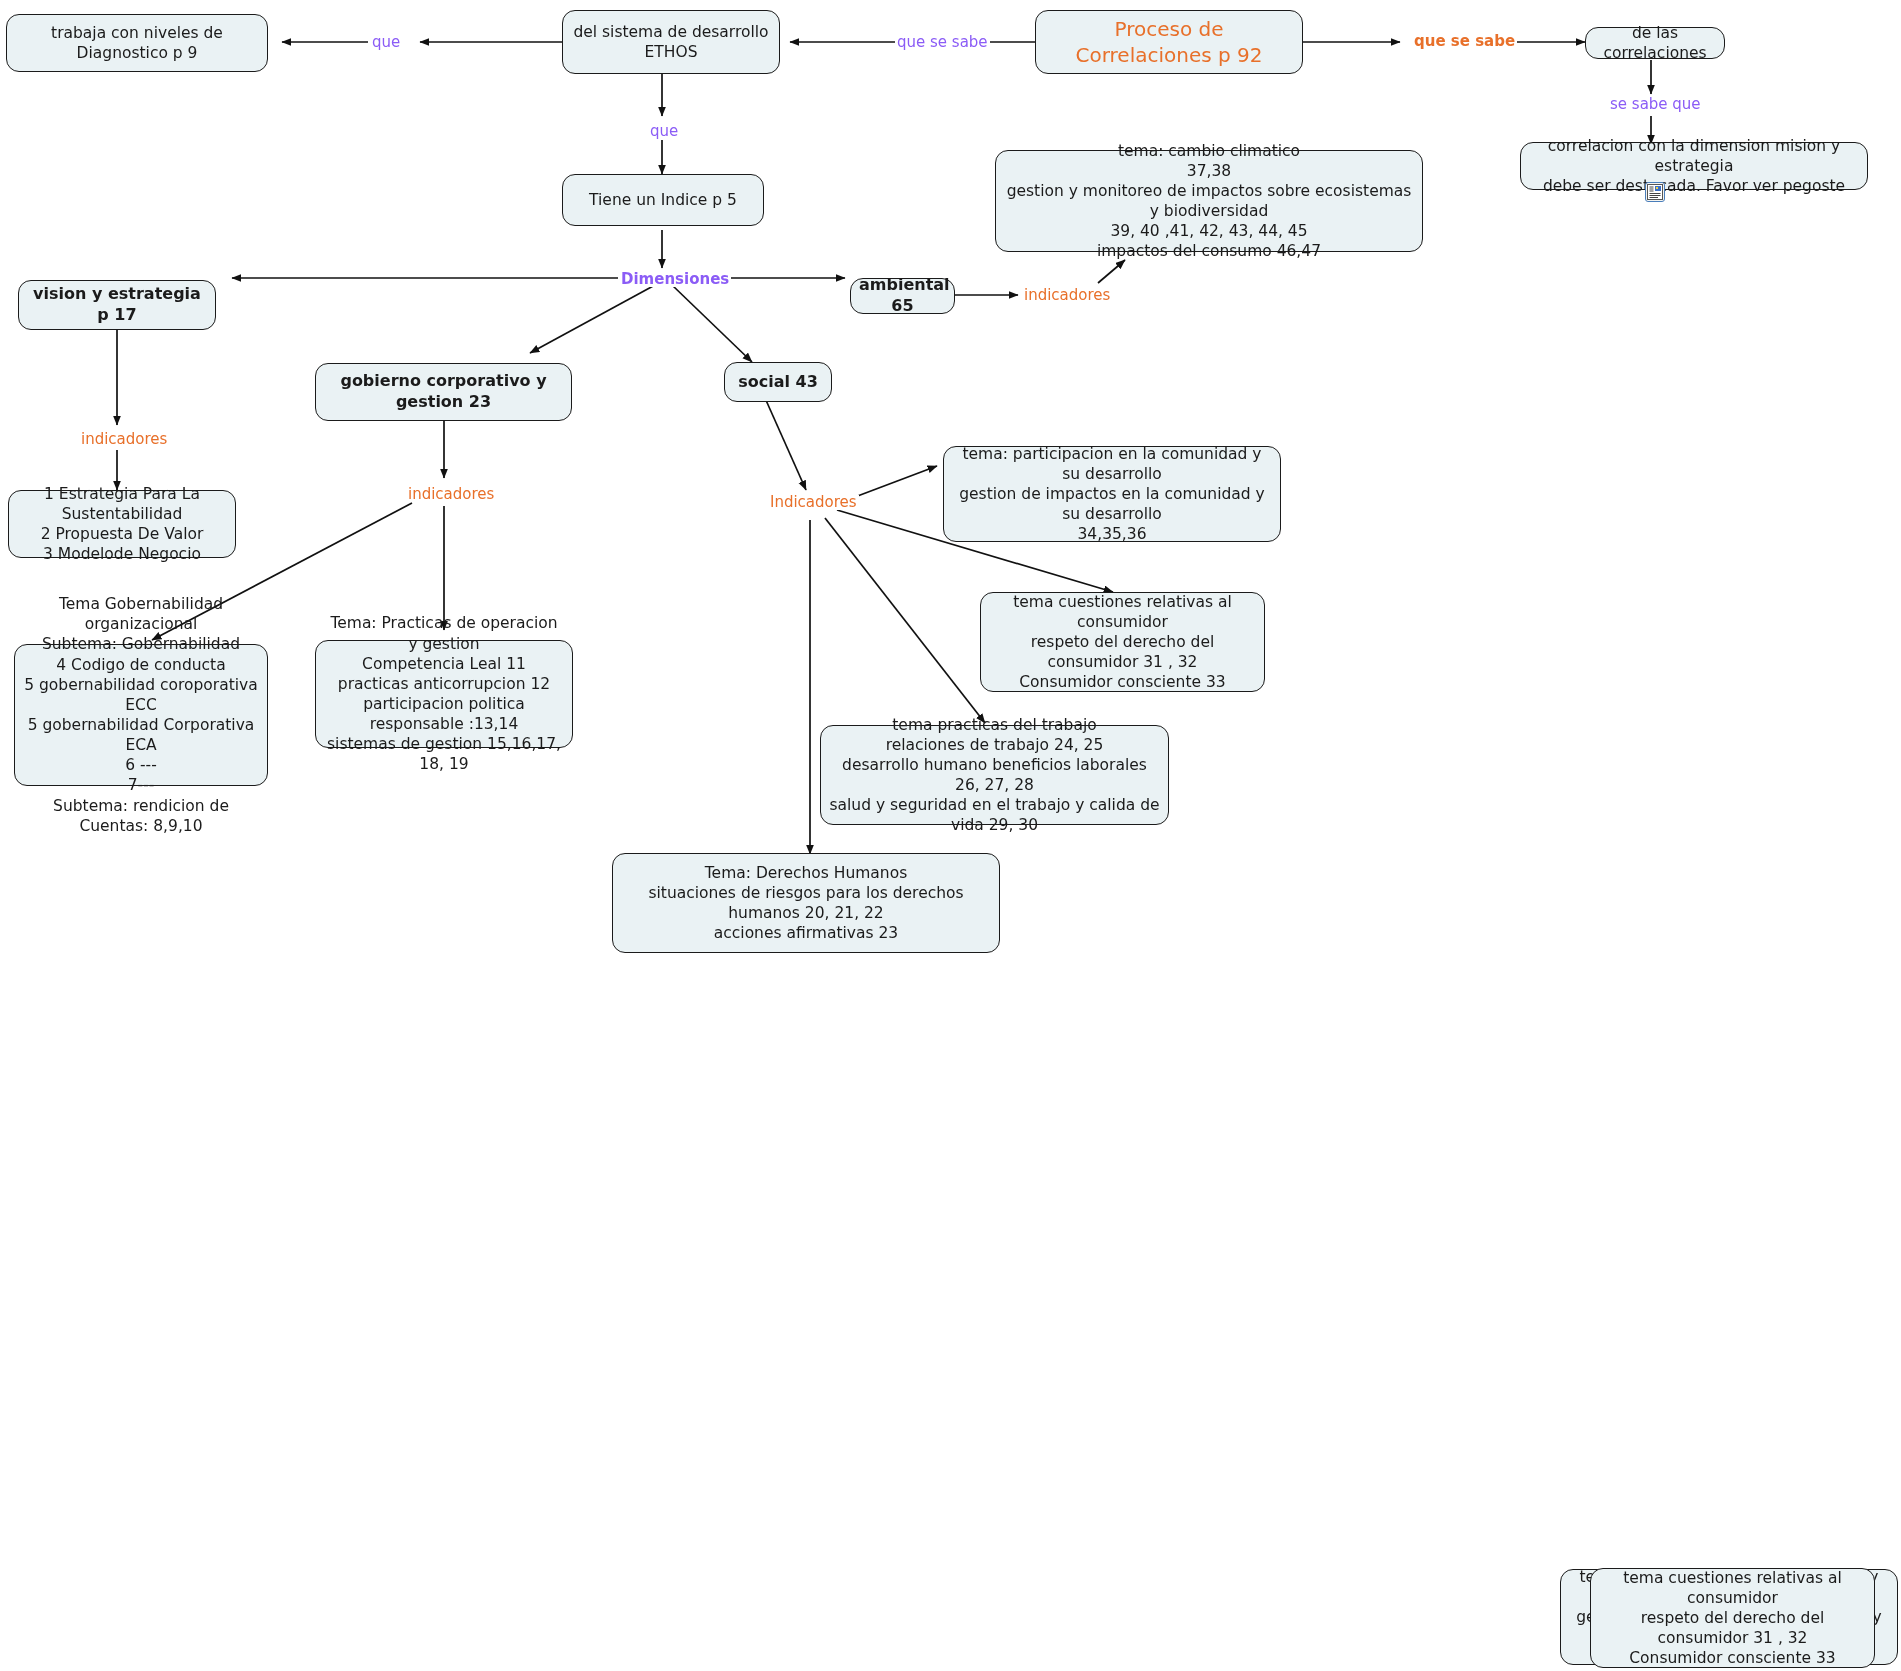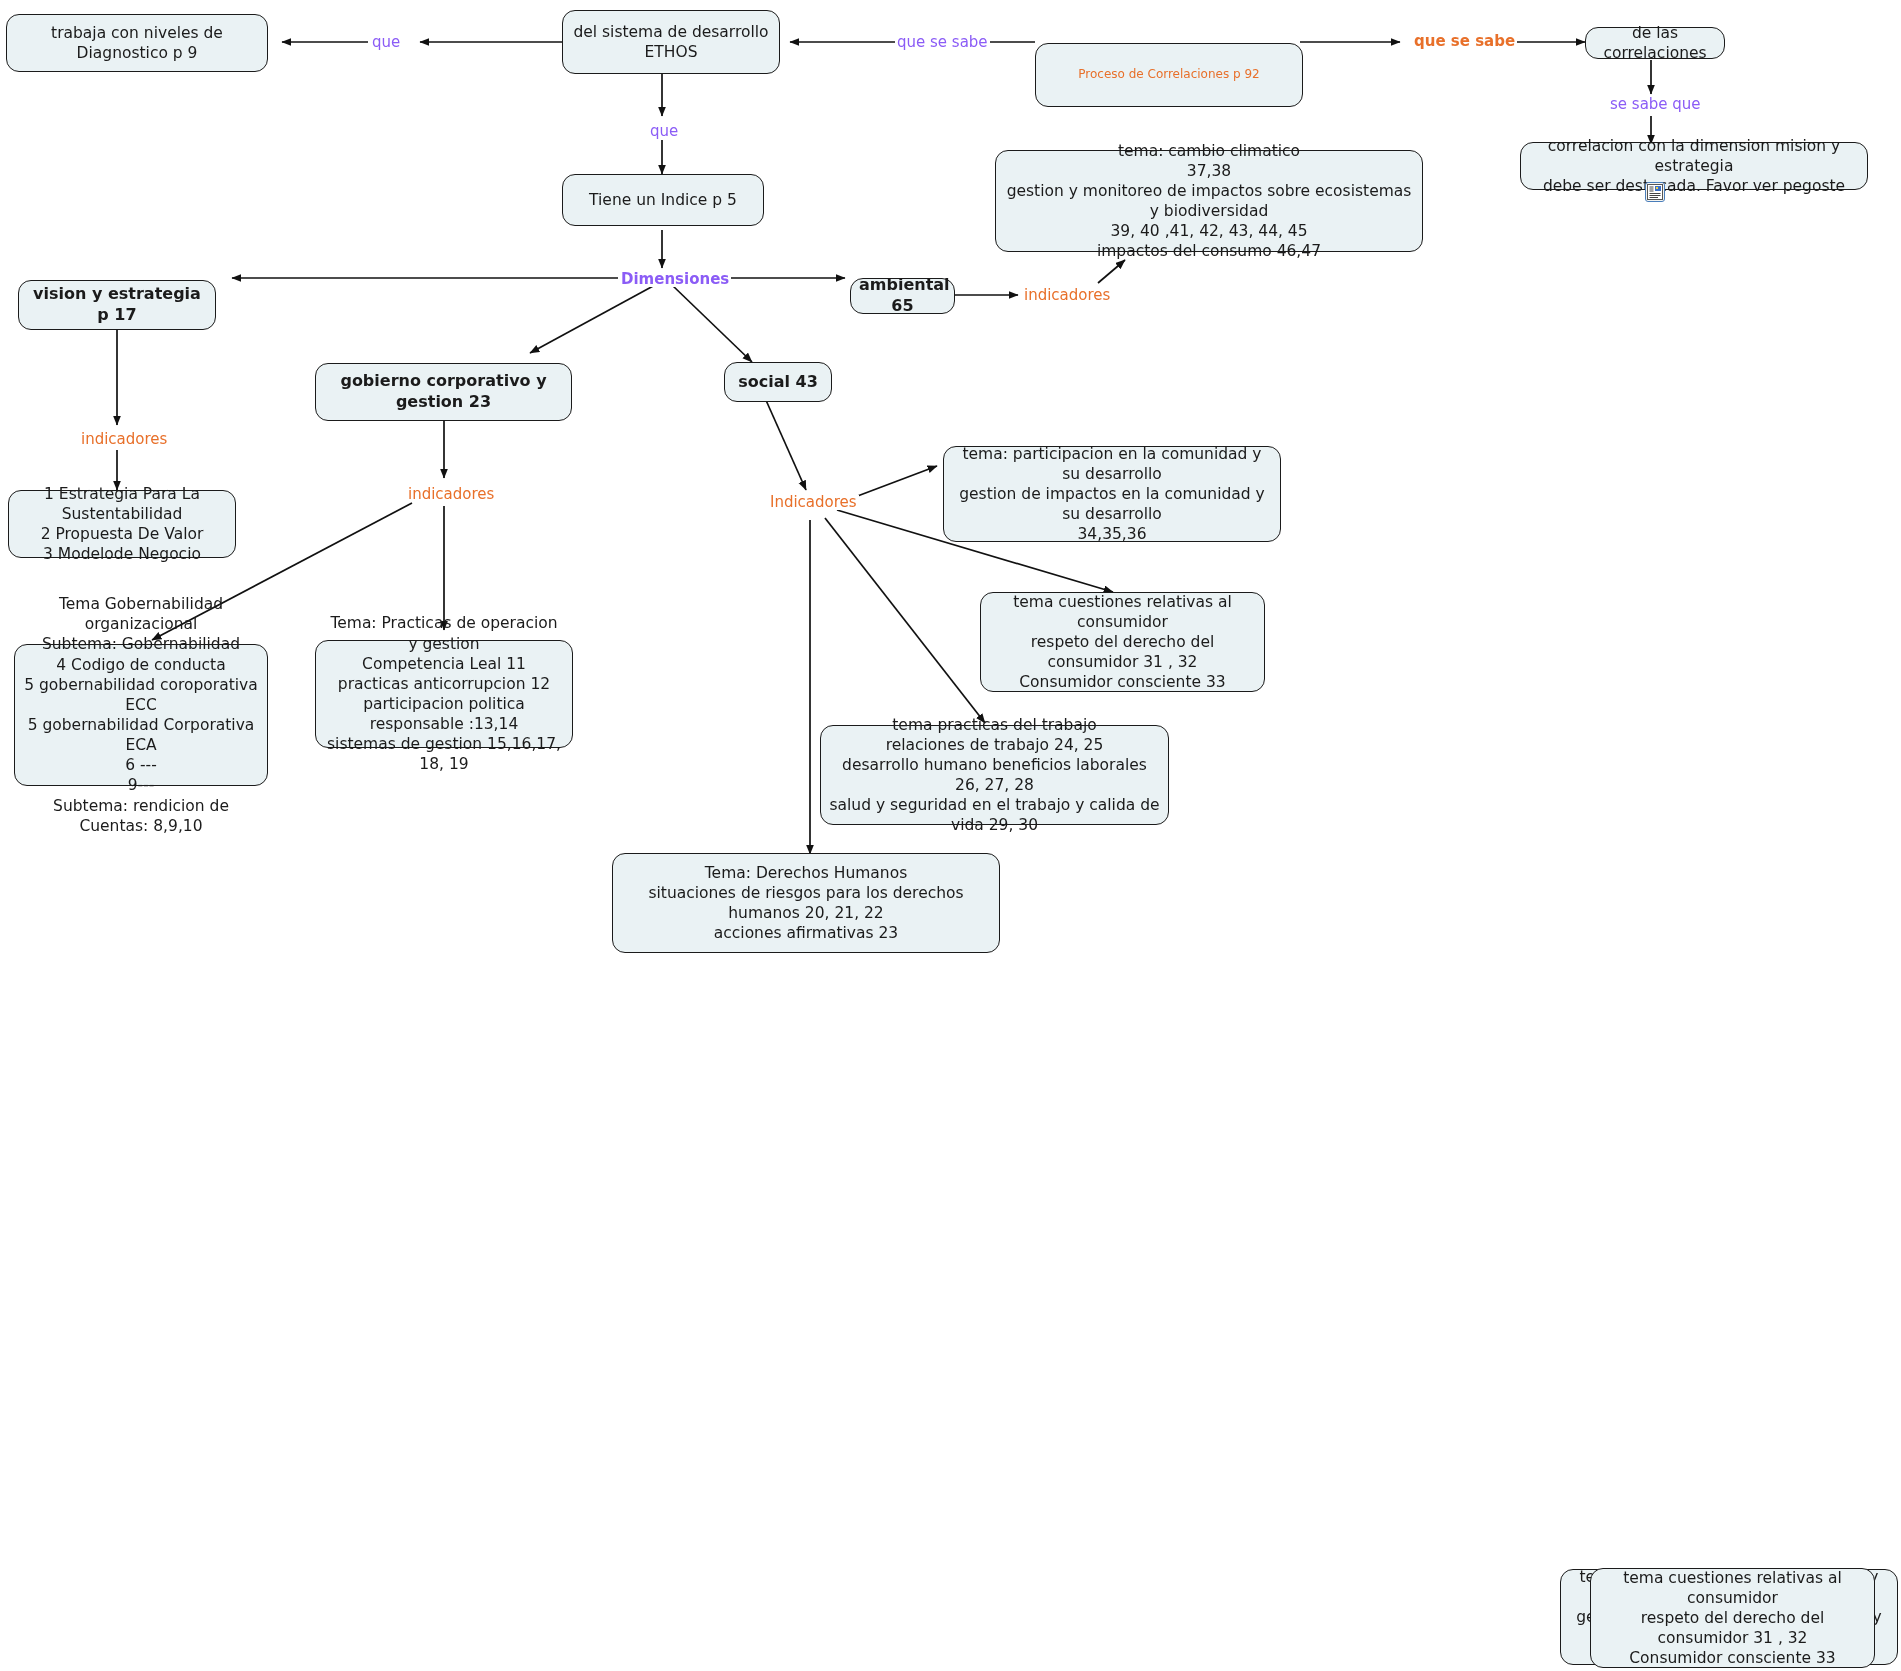--- a/index.html
+++ b/index.html
@@ -41,22 +41,21 @@
     line-height: 1.30;
     padding: 4px 8px;
     z-index: 5;
   }
   .node.bold {
     font-weight: bold;
     font-size: 16px;
   }
   .node.orange-text {
     color: #e8702a;
-    font-size: 12px;
-    margin-top: 33px;
+    font-size: 20px;
   }
   .node .lines {
     width: 100%;
     white-space: pre-line;
   }
   .link-label {
     position: absolute;
     font-size: 15px;
     color: #8b5cf6;
     background: #ffffff;
@@ -225,21 +224,21 @@
 3 Modelode Negocio</span>
   </div>
 
   <div class="node" style="left:14px; top:644px; width:254px; height:142px;">
     <span class="lines">Tema Gobernabilidad organizacional
 Subtema: Gobernabilidad
 4 Codigo de conducta
 5 gobernabilidad coroporativa ECC
 5 gobernabilidad Corporativa ECA
 6 ---
-9---
+7---
 Subtema: rendicion de Cuentas: 8,9,10</span>
   </div>
 
   <div class="node" style="left:315px; top:640px; width:258px; height:108px;">
     <span class="lines">Tema: Practicas de operacion y gestion
 Competencia Leal 11
 practicas anticorrupcion 12
 participacion politica responsable :13,14
 sistemas de gestion 15,16,17, 18, 19</span>
   </div>

